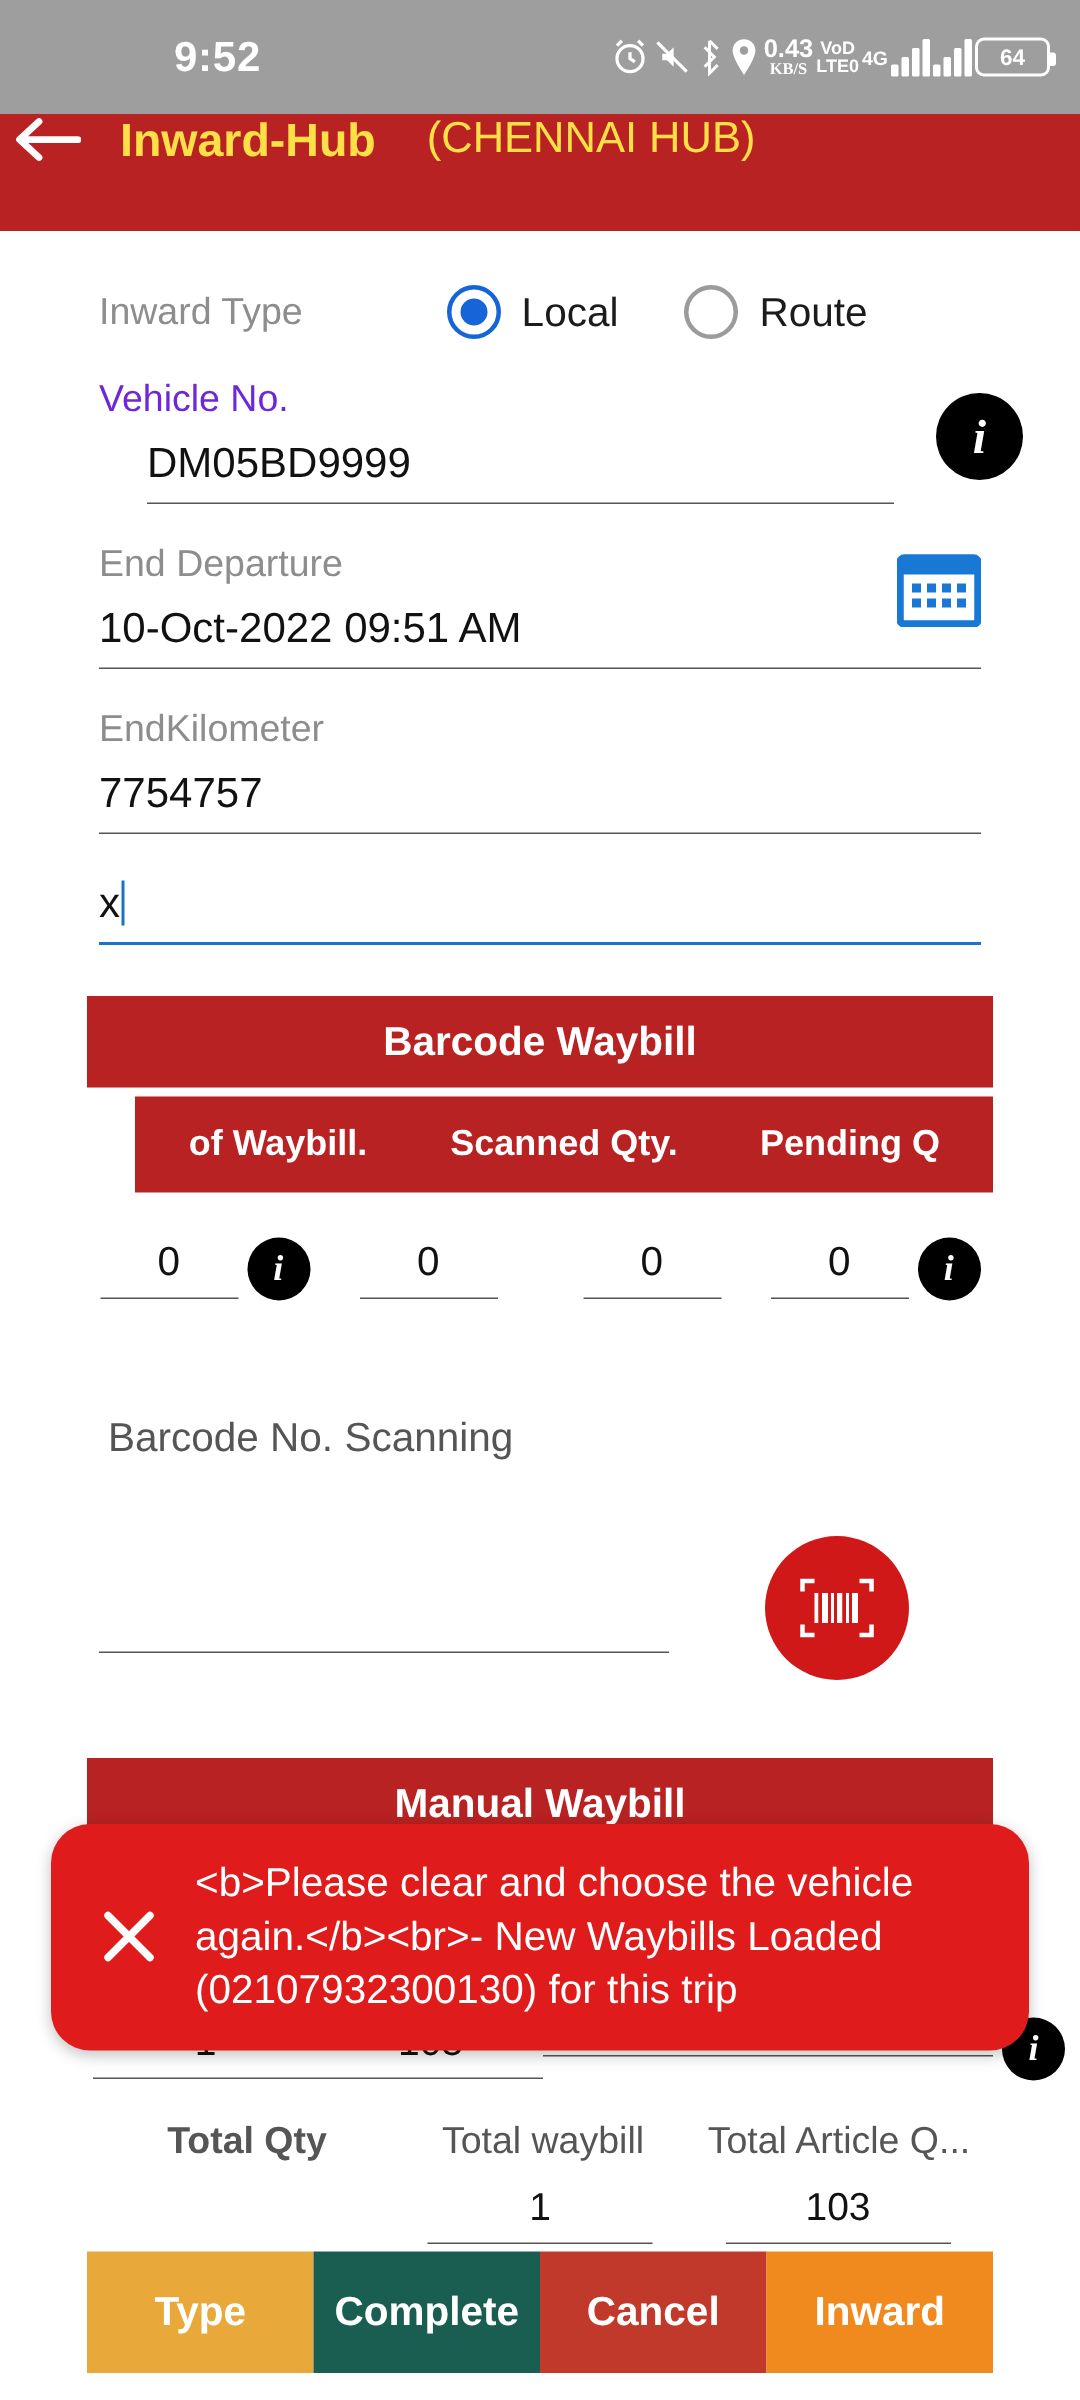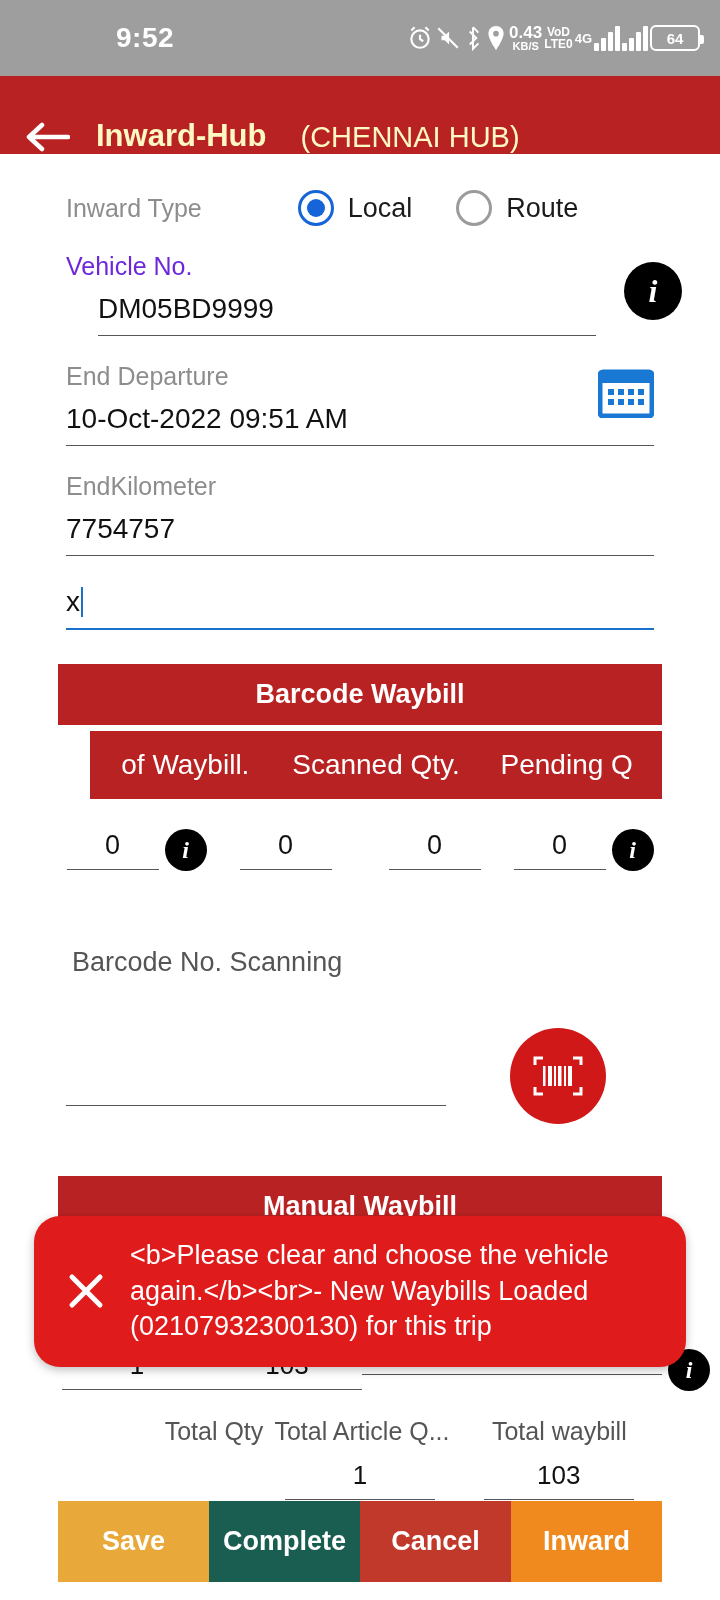--- a/index.html
+++ b/index.html
@@ -35,21 +35,21 @@
     gap: 2px;
     color: #ffffff;
   }
   .si { display: flex; align-items: center; justify-content: center; }
   .si svg { display: block; }
   .kbs {
     display: flex; flex-direction: column; align-items: center; justify-content: center;
     line-height: 1; color: #fff;
   }
   .kbs .k1 { font-size: 17px; font-weight: 700; }
-  .kbs .k2 { font-size: 11px; font-weight: 700; }
+  .kbs .k2 { font-size: 11px; font-weight: 700; font-family: Liberation Serif, serif; }
   .volte {
     display: flex; flex-direction: column; align-items: center; justify-content: center;
     line-height: 1; color: #fff; border: 0;
   }
   .volte .v1 { font-size: 12px; font-weight: 700; }
   .volte .v2 { font-size: 12px; font-weight: 700; }
   .net4g { font-size: 13px; font-weight: 700; color: #fff; }
   .bars { display: flex; align-items: flex-end; gap: 2px; height: 26px; }
   .bars i { display: block; width: 5px; background: #fff; border-radius: 1px; }
   .bars i:nth-child(1) { height: 8px; }
@@ -64,23 +64,23 @@
   .battery::after {
     content: ""; position: absolute; right: -6px; top: 8px; width: 4px; height: 9px;
     background: #fff; border-radius: 0 2px 2px 0;
   }
 
   
   .appbar {
     height: 78px;
     background: #b92222;
     display: flex;
-    align-items: flex-end;
-    padding: 0 24px;
-    color: #fef9c3;
+    align-items: flex-start;
+    padding: 0 8px;
+    color: #fde047;
   }
   .back-arrow { width: 46px; height: 34px; margin-right: 26px; }
   .app-title { font-size: 31px; font-weight: 700; }
   .app-sub { font-size: 29px; font-weight: 400; margin-left: 34px; }
 
   
   .content { padding: 0 0 0 0; position: relative; }
 
   .inward-type-row {
     display: flex; align-items: center; margin-top: 36px; padding: 0 66px;
@@ -123,21 +123,21 @@
 
   .cal-icon { position: absolute; right: 66px; top: 4px; width: 56px; height: 52px; }
 
   
   .section-bar {
     margin: 0 58px; background: #b92222; color: #fff; text-align: center;
     font-size: 27px; font-weight: 700; padding: 15px 0;
   }
   .table-head {
     margin: 6px 58px 0 90px; background: #b92222; color: #fff;
-    display: flex; font-size: 28px; font-weight: 400; padding: 18px 0;
+    display: flex; font-size: 24px; font-weight: 700; padding: 18px 0;
   }
   .table-head .th { flex: 1; text-align: center; white-space: nowrap; }
 
   .qty-row {
     display: flex; align-items: center; padding: 0 62px; margin-top: 30px; gap: 0;
   }
   .qty-cell { flex: 1; display: flex; align-items: center; justify-content: center; }
   .qty-val {
     width: 92px; text-align: center; font-size: 27px; color: #111;
     border-bottom: 1.5px solid #555; padding-bottom: 8px;
@@ -172,21 +172,21 @@
   .m-cell { flex: 1; display: flex; align-items: center; justify-content: center; }
   .m-val {
     width: 150px; text-align: center; font-size: 26px; color: #111;
     border-bottom: 1.5px solid #555; padding-bottom: 8px;
   }
 
   .totals-labels {
     display: flex; padding: 0 62px; margin-top: 26px; font-size: 25px; color: #555;
   }
   .totals-labels .tl { flex: 1; text-align: center; }
-  .totals-labels .tl.left { text-align: right; padding-left: 4px; }
+  .totals-labels .tl.left { text-align: center; padding-left: 4px; font-weight: bold; }
 
   .totals-row { display: flex; align-items: center; padding: 0 62px; margin-top: 14px; }
   .totals-row .t-cell { flex: 1; display: flex; align-items: center; justify-content: center; }
   .t-val {
     width: 150px; text-align: center; font-size: 26px; color: #111;
     border-bottom: 1.5px solid #555; padding-bottom: 8px;
   }
 
   
   .toast {
@@ -390,22 +390,22 @@
           <span class="m-val"></span>
         </span>
         <span class="m-cell">
           <span class="m-val"></span>
           <span class="dot-info">i</span>
         </span>
       </div>
 
       <div class="totals-labels">
         <span class="tl left">Total Qty</span>
+        <span class="tl">Total waybill</span>
         <span class="tl">Total Article Q...</span>
-        <span class="tl">Total waybill</span>
       </div>
       <div class="totals-row">
         <span class="t-cell"></span>
         <span class="t-cell">
           <span class="t-val">1</span>
         </span>
         <span class="t-cell">
           <span class="t-val">103</span>
         </span>
       </div>
@@ -415,19 +415,19 @@
   <div class="toast">
     <span class="toast-close">
       <svg width="44" height="44" viewBox="0 0 44 44">
           <path d="M8 8l28 28M36 8L8 36" stroke="#fff" stroke-width="5" stroke-linecap="round"></path>
         </svg>
     </span>
     <span class="toast-text">&lt;b&gt;Please clear and choose the vehicle again.&lt;/b&gt;&lt;br&gt;- New Waybills Loaded (02107932300130) for this trip</span>
   </div>
 
   <div class="btn-bar">
-    <div class="btn save">Save</div>
+    <div class="btn save">Type</div>
     <div class="btn complete">Complete</div>
     <div class="btn cancel">Cancel</div>
     <div class="btn inward">Inward</div>
   </div>
 
 </div>
 
 </body></html>

